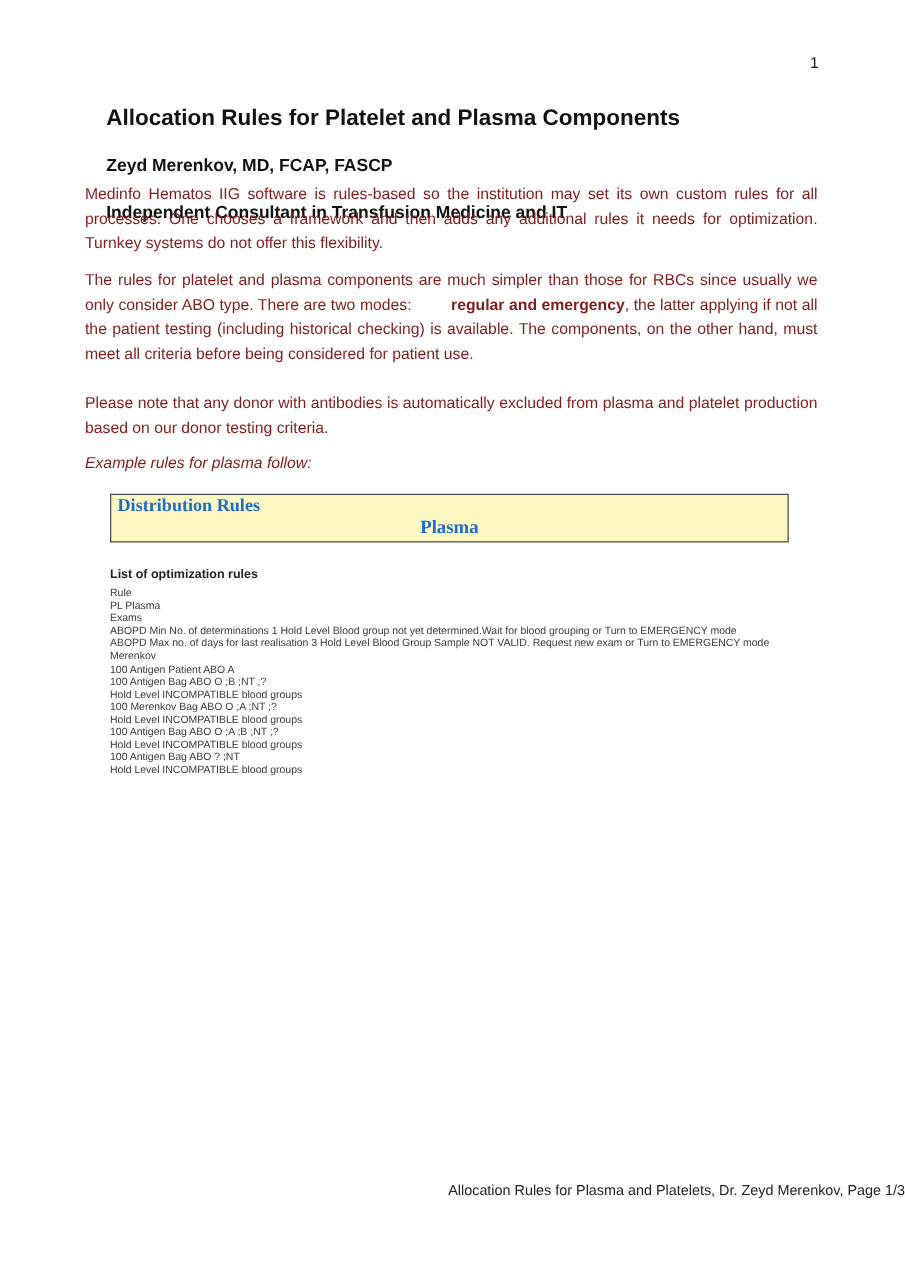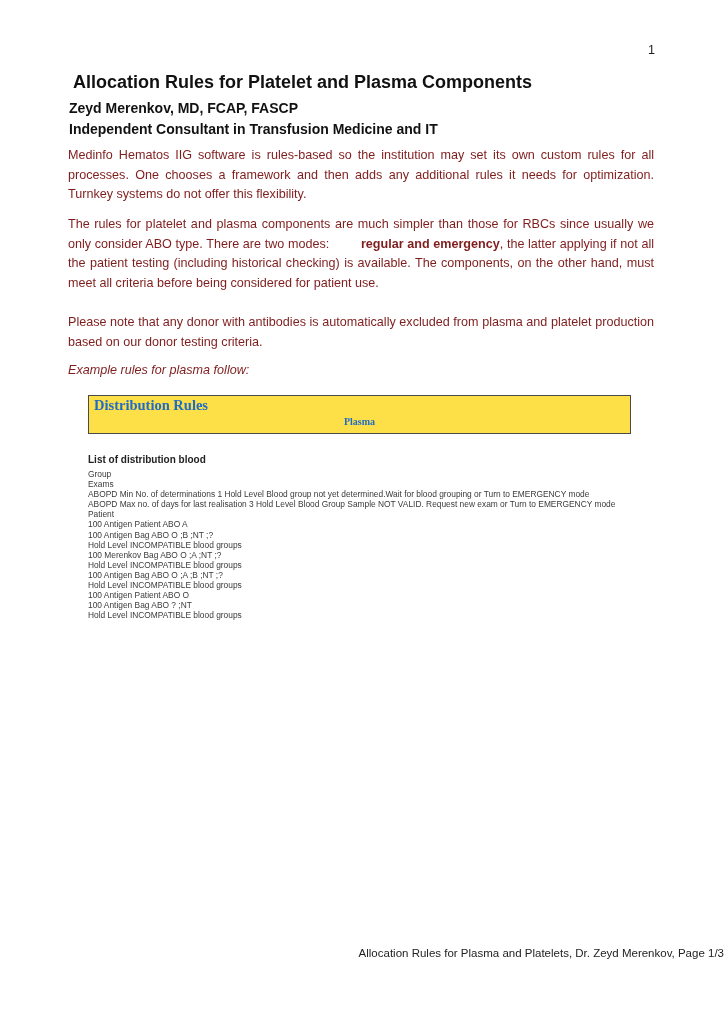--- a/index.html
+++ b/index.html
@@ -26,28 +26,28 @@
     line-height: 16px;
     color: #1f1f1f;
   }
   .title-block {
     position: absolute;
     top: 67px;
     left: 69px;
     width: 600px;
   }
   .doc-title {
-    margin: 4px;
+    margin: 16px;
     font-size: 18px;
     line-height: 23px;
     font-weight: bold;
     color: #111111;
   }
   .doc-author, .doc-role {
-    margin: 0;
+    margin: 16px;
     font-size: 14px;
     line-height: 21px;
     font-weight: bold;
     color: #111111;
   }
   .body-par {
     position: absolute;
     left: 68px;
     width: 586px;
     margin: 0;
@@ -73,21 +73,21 @@
     font-weight: bold;
     padding: 1px 0 3px 0;
   }
   .rules-box-header {
     font-size: 14.5px;
     line-height: 17px;
     padding-left: 5px;
     text-align: left;
   }
   .rules-box-subheader {
-    font-size: 10px;
+    font-size: 15px;
     line-height: 16px;
     text-align: center;
   }
   .rules-list {
     position: absolute;
     top: 454px;
     left: 88px;
     width: 630px;
   }
   .rules-list-heading {
@@ -128,39 +128,39 @@
   </div>
 
   <p class="body-par par-1">Medinfo Hematos IIG software is rules-based so the institution may set its own custom rules for all processes.  One chooses a framework and then adds any additional rules it needs for optimization.  Turnkey systems do not offer this flexibility.</p>
 
   <p class="body-par par-2"><span>The rules for platelet and plasma components are much simpler than those for RBCs since usually we only consider ABO type.  There are two modes:  </span><span class="bold-inline">regular and emergency</span><span>, the latter applying if not all the patient testing (including historical checking) is available.  The components, on the other hand, must meet all criteria before being considered for patient use.</span></p>
 
   <p class="body-par par-3">Please note that any donor with antibodies is automatically excluded from plasma and platelet production based on our donor testing criteria.</p>
 
   <p class="body-par par-4">Example rules for plasma follow:</p>
 
-  <div class="rules-box" style="background: #fde047;">
+  <div class="rules-box" style="background: #fef9c3;">
     <div class="rules-box-header" style="color: rgb(30, 107, 200);">Distribution Rules</div>
     <div class="rules-box-subheader" style="color: rgb(30, 107, 200);">Plasma</div>
   </div>
 
   <div class="rules-list">
-    <div class="rules-list-heading">List of distribution blood</div>
-    <div class="rules-line">Group</div>
+    <div class="rules-list-heading">List of optimization rules</div>
+    <div class="rules-line">Rule</div>
+    <div class="rules-line">PL Plasma</div>
     <div class="rules-line">Exams</div>
     <div class="rules-line">ABOPD Min No. of determinations 1 Hold Level Blood group not yet determined.Wait for blood grouping or Turn to EMERGENCY mode</div>
     <div class="rules-line">ABOPD Max no. of days for last realisation 3 Hold Level Blood Group Sample NOT VALID. Request new exam or Turn to EMERGENCY mode</div>
-    <div class="rules-line">Patient</div>
+    <div class="rules-line">Merenkov</div>
     <div class="rules-line">100 Antigen Patient ABO A</div>
     <div class="rules-line">100 Antigen Bag ABO O ;B ;NT ;?</div>
     <div class="rules-line">Hold Level INCOMPATIBLE blood groups</div>
     <div class="rules-line">100 Merenkov Bag ABO O ;A ;NT ;?</div>
     <div class="rules-line">Hold Level INCOMPATIBLE blood groups</div>
     <div class="rules-line">100 Antigen Bag ABO O ;A ;B ;NT ;?</div>
     <div class="rules-line">Hold Level INCOMPATIBLE blood groups</div>
-    <div class="rules-line">100 Antigen Patient ABO O</div>
     <div class="rules-line">100 Antigen Bag ABO ? ;NT</div>
     <div class="rules-line">Hold Level INCOMPATIBLE blood groups</div>
   </div>
 
   <div class="page-footer">Allocation Rules for Plasma and Platelets, Dr. Zeyd Merenkov, Page 1/3</div>
 
 </div>
 
 </body></html>

